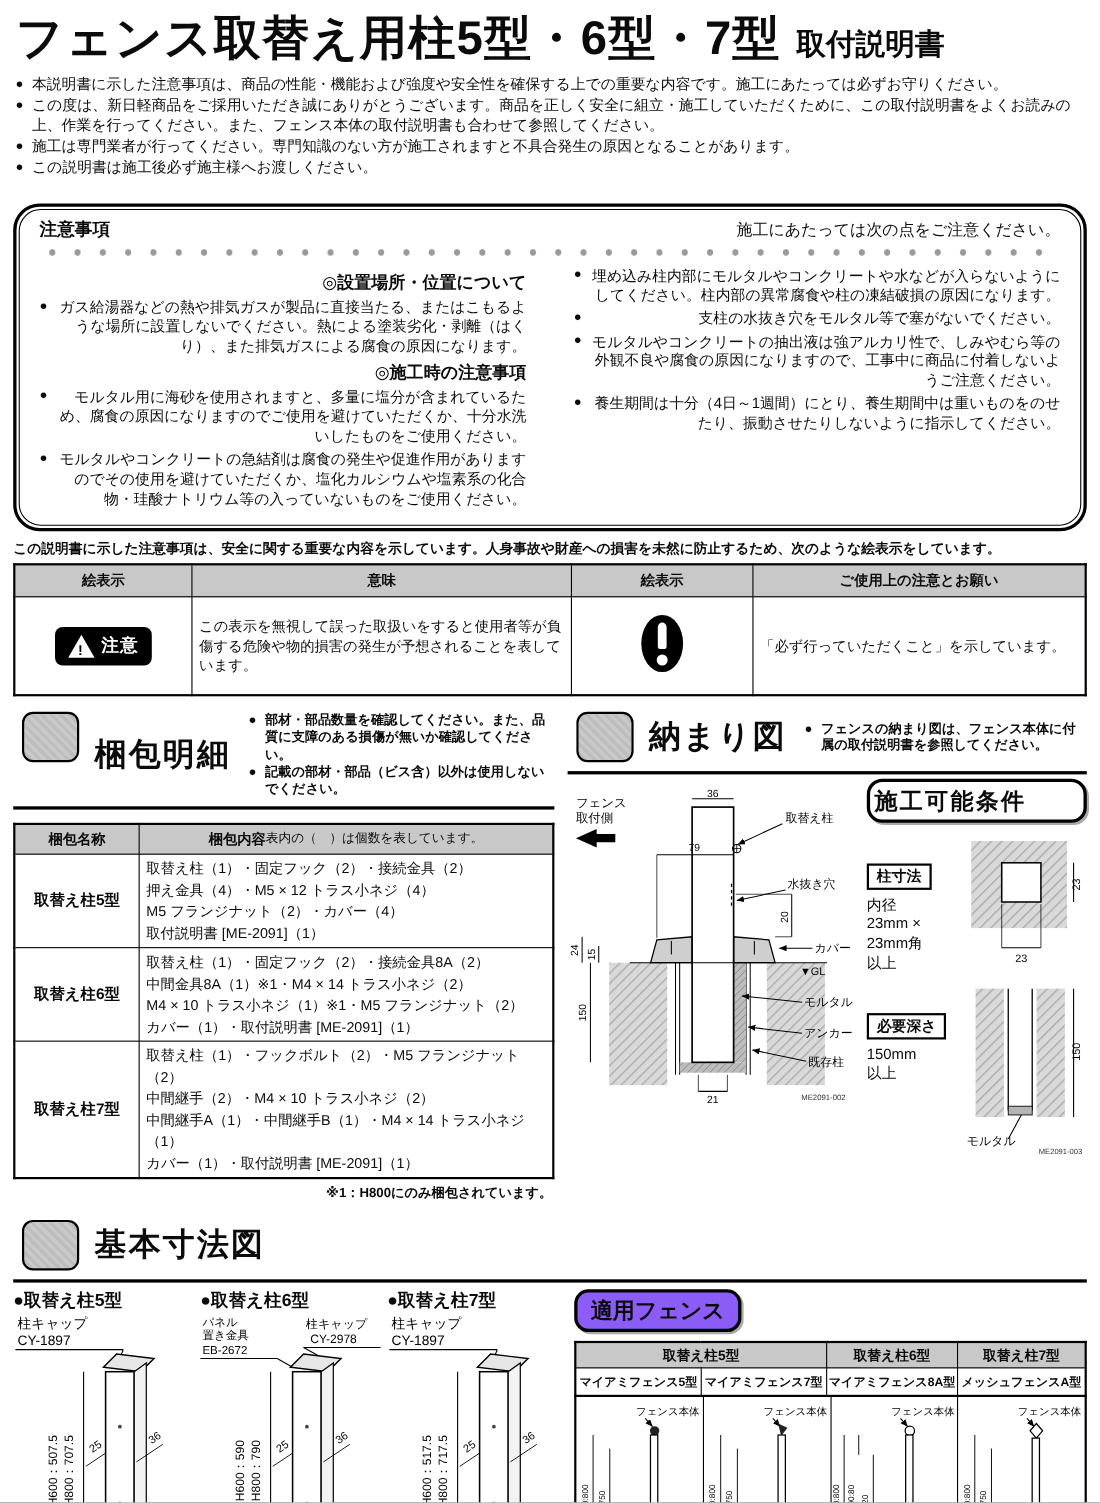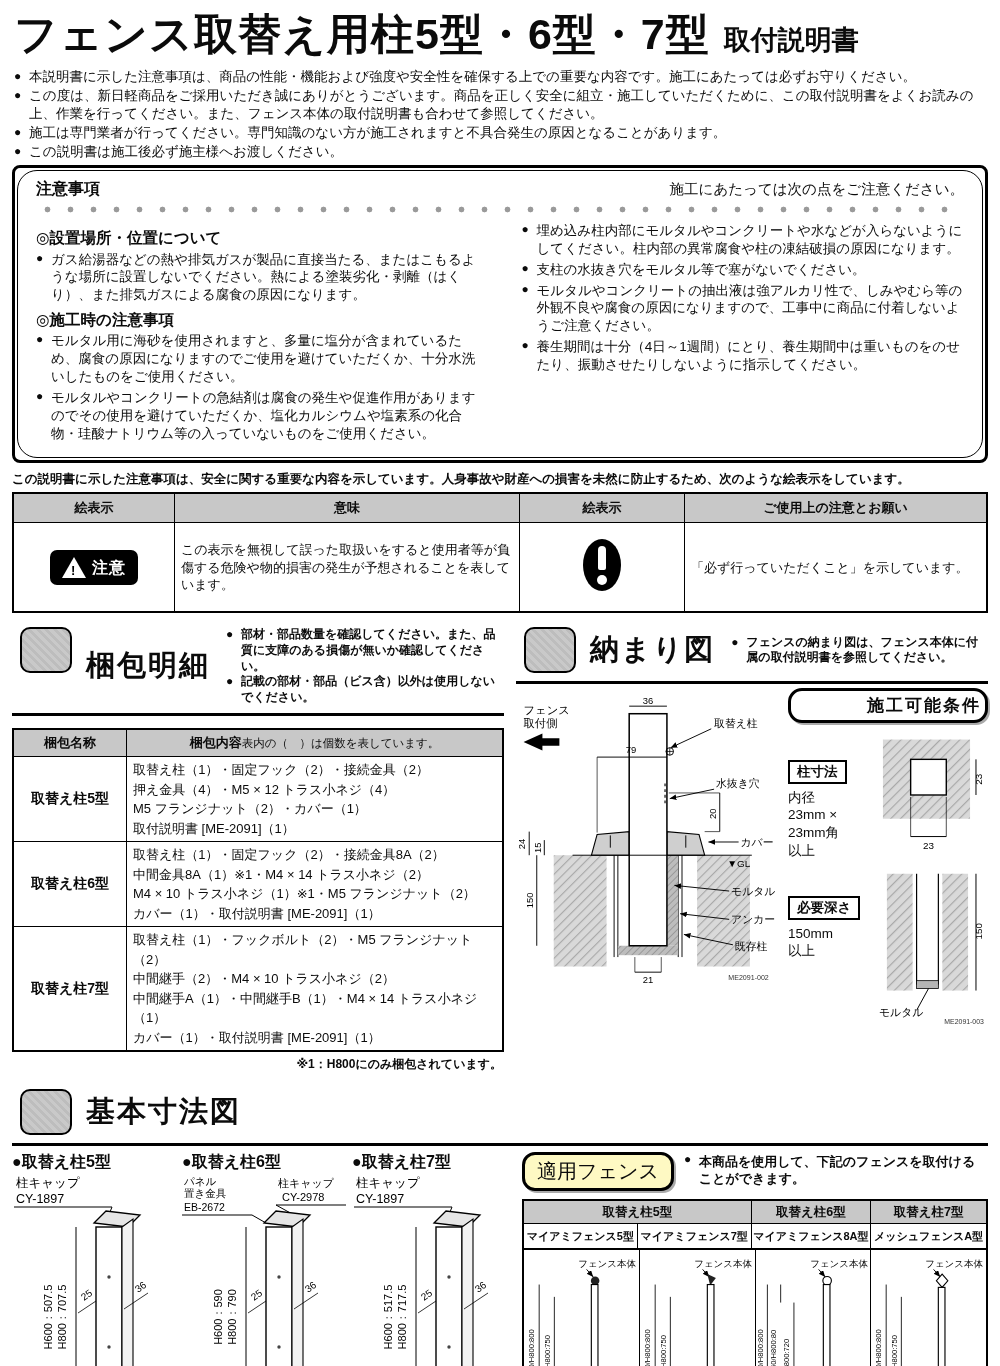--- a/index.html
+++ b/index.html
@@ -7,21 +7,21 @@
         font-family:"Liberation Sans","DejaVu Sans",sans-serif;color:#0b0b0b;}
   
   .title-row{display:flex;align-items:baseline;gap:14px;margin:6px 14px 2px;}
   .title-main{font-size:43px;font-weight:800;letter-spacing:1px;white-space:nowrap;}
   .title-sub{font-size:27px;font-weight:800;white-space:nowrap;}
   
   .intro{margin:4px 14px 0;font-size:13.5px;line-height:1.38;}
   .b-item{position:relative;padding-left:15px;}
   .b-item::before{content:"●";position:absolute;left:0;top:0;font-size:12px;}
   
-  .caution-outer{margin:4px 12px 0;border:3px solid #000;border-radius:8px;padding:2px;}
+  .caution-outer{margin:24px 12px 0;border:3px solid #000;border-radius:24px;padding:2px;text-align:right;}
   .caution-inner{border:1.5px solid #000;border-radius:20px;padding:8px 18px 12px;}
   .cb-head{display:flex;justify-content:space-between;align-items:baseline;font-size:14.5px;}
   .cb-title{font-weight:bold;font-size:16px;}
   .dots{height:13px;margin:3px 0 6px;background-image:radial-gradient(circle at 50% 50%, #9a9a9a 2.6px, transparent 3.2px);background-size:23px 13px;background-repeat:repeat-x;}
   .cb-cols{display:flex;gap:43px;}
   .cb-col{flex:1;font-size:13.5px;line-height:1.32;}
   .cb-sub{font-weight:bold;font-size:15.5px;margin:6px 0 2px;}
   .cb-col .b-item{margin-bottom:3px;}
   
   .sym-intro{margin:8px 12px 4px;font-size:12.5px;font-weight:bold;}
@@ -45,41 +45,41 @@
   .sec-title{font-size:29px;font-weight:800;white-space:nowrap;letter-spacing:2px;}
   .sec-notes{font-size:12px;line-height:1.3;font-weight:bold;}
   
   .mid-row{display:flex;gap:12px;margin:12px 12px 0;}
   .col-l{flex:0 0 492px;}
   .col-r{flex:1;min-width:0;}
   table.pack{border-collapse:collapse;width:100%;margin-top:12px;border:2.5px solid #000;}
   table.pack th,table.pack td{border:1.5px solid #000;}
   table.pack th{background:#c8c8c8;font-size:13px;height:24px;font-weight:bold;}
   th.pk1{width:110px;margin-left:24px;}
-  .pk2-wrap{display:flex;justify-content:center;align-items:center;}
+  .pk2-wrap{display:flex;justify-content:center;align-items:flex-start;}
   .pk2-note{font-size:11.5px;font-weight:normal;}
   td.pname{text-align:center;font-size:14px;font-weight:bold;}
   td.plines{font-size:13px;line-height:1.5;padding:3px 6px;}
   .pack-foot{text-align:right;font-size:12px;font-weight:bold;margin:4px 2px 0;}
   .diag-row{display:flex;gap:6px;margin-top:4px;}
   
   .cond{width:200px;flex:0 0 200px;}
-  .cond-title{border:3px solid #000;border-radius:14px;font-size:17px;font-weight:800;text-align:right;padding:3px 4px;letter-spacing:2px;background:#fff;box-shadow:2px 2px 0 #aaa;}
+  .cond-title{border:3px solid #000;border-radius:14px;font-size:21px;font-weight:800;text-align:left;padding:3px 4px;letter-spacing:2px;background:#fff;box-shadow:2px 2px 0 #aaa;}
   .cond-block{display:flex;gap:6px;margin-top:10px;}
   .cond-left{width:84px;font-size:13.5px;line-height:1.3;}
   .cond-tag{display:inline-block;border:2px solid #000;padding:1px 7px;font-size:13.5px;font-weight:bold;margin-bottom:5px;white-space:nowrap;margin-top:27px;}
   
   .basic{margin:14px 12px 0;}
   .basic-row{display:flex;gap:4px;margin-top:6px;}
   .post-panel{width:166px;flex:0 0 166px;}
   .post-head{font-size:16px;font-weight:800;white-space:nowrap;}
   
   .applicable{flex:1;min-width:0;}
   .app-head{display:flex;gap:10px;align-items:flex-start;}
-  .app-title{border:3px solid #000;border-radius:13px;font-size:20px;font-weight:400;padding:3px 12px;white-space:nowrap;background:#fef9c3;box-shadow:2px 2px 0 #aaa;}
+  .app-title{border:3px solid #000;border-radius:13px;font-size:20px;font-weight:700;padding:3px 12px;white-space:nowrap;background:#8b5cf6;box-shadow:2px 2px 0 #aaa;}
   .app-note{font-size:13px;font-weight:bold;line-height:1.3;padding-top:2px;}
   table.app{border-collapse:collapse;width:100%;margin-top:8px;border:2.5px solid #000;}
   table.app th,table.app td{border:1.5px solid #000;text-align:center;}
   table.app th{background:#c8c8c8;font-size:12.5px;height:20px;font-weight:bold;}
   table.app td{font-size:11px;height:22px;font-weight:bold;}
   .mini-strip{display:flex;border:2.5px solid #000;border-top:0;}
   .mini{width:25%;border-right:1.5px solid #000;}
   .mini:last-child{border-right:0;}
   svg text{font-family:"Liberation Sans","DejaVu Sans",sans-serif;}
   .hiddefs{position:absolute;width:0;height:0;}
@@ -187,21 +187,21 @@
               <span>梱包内容</span>
               <span class="pk2-note">表内の（　）は個数を表しています。</span>
             </span>
           </th>
         </tr>
         <tr>
           <td class="pname">取替え柱5型</td>
           <td class="plines">
             <div>取替え柱（1）・固定フック（2）・接続金具（2）</div>
             <div>押え金具（4）・M5 × 12 トラス小ネジ（4）</div>
-            <div>M5 フランジナット（2）・カバー（1）</div>
+            <div>M5 フランジナット（2）・カバー（4）</div>
             <div>取付説明書 [ME-2091]（1）</div>
           </td>
         </tr>
         <tr>
           <td class="pname">取替え柱6型</td>
           <td class="plines">
             <div>取替え柱（1）・固定フック（2）・接続金具8A（2）</div>
             <div>中間金具8A（1）※1・M4 × 14 トラス小ネジ（2）</div>
             <div>M4 × 10 トラス小ネジ（1）※1・M5 フランジナット（2）</div>
             <div>カバー（1）・取付説明書 [ME-2091]（1）</div>
@@ -448,21 +448,20 @@
           <line x1="70" y1="234" x2="70" y2="294" stroke="#000" stroke-width="1"></line>
           <text x="64" y="266" font-size="10" transform="rotate(-90 64 266)" text-anchor="middle">165</text>
           <text x="76" y="296" font-size="10" transform="rotate(-35 76 296)">21</text>
           <text x="116" y="300" font-size="10" transform="rotate(-35 116 300)">21</text>
         </svg>
       </div>
 
       <div class="applicable">
         <div class="app-head">
           <span class="app-title">適用フェンス</span>
-          <div class="app-note b-item">本商品を使用して、下記のフェンスを取付けることができます。</div>
         </div>
         <table class="app">
           <tbody>
               <tr>
             <th colspan="2">取替え柱5型</th>
             <th style="width:124px">取替え柱6型</th>
             <th style="width:120px">取替え柱7型</th>
           </tr>
           <tr>
             <td style="width:118px">マイアミフェンス5型</td>

